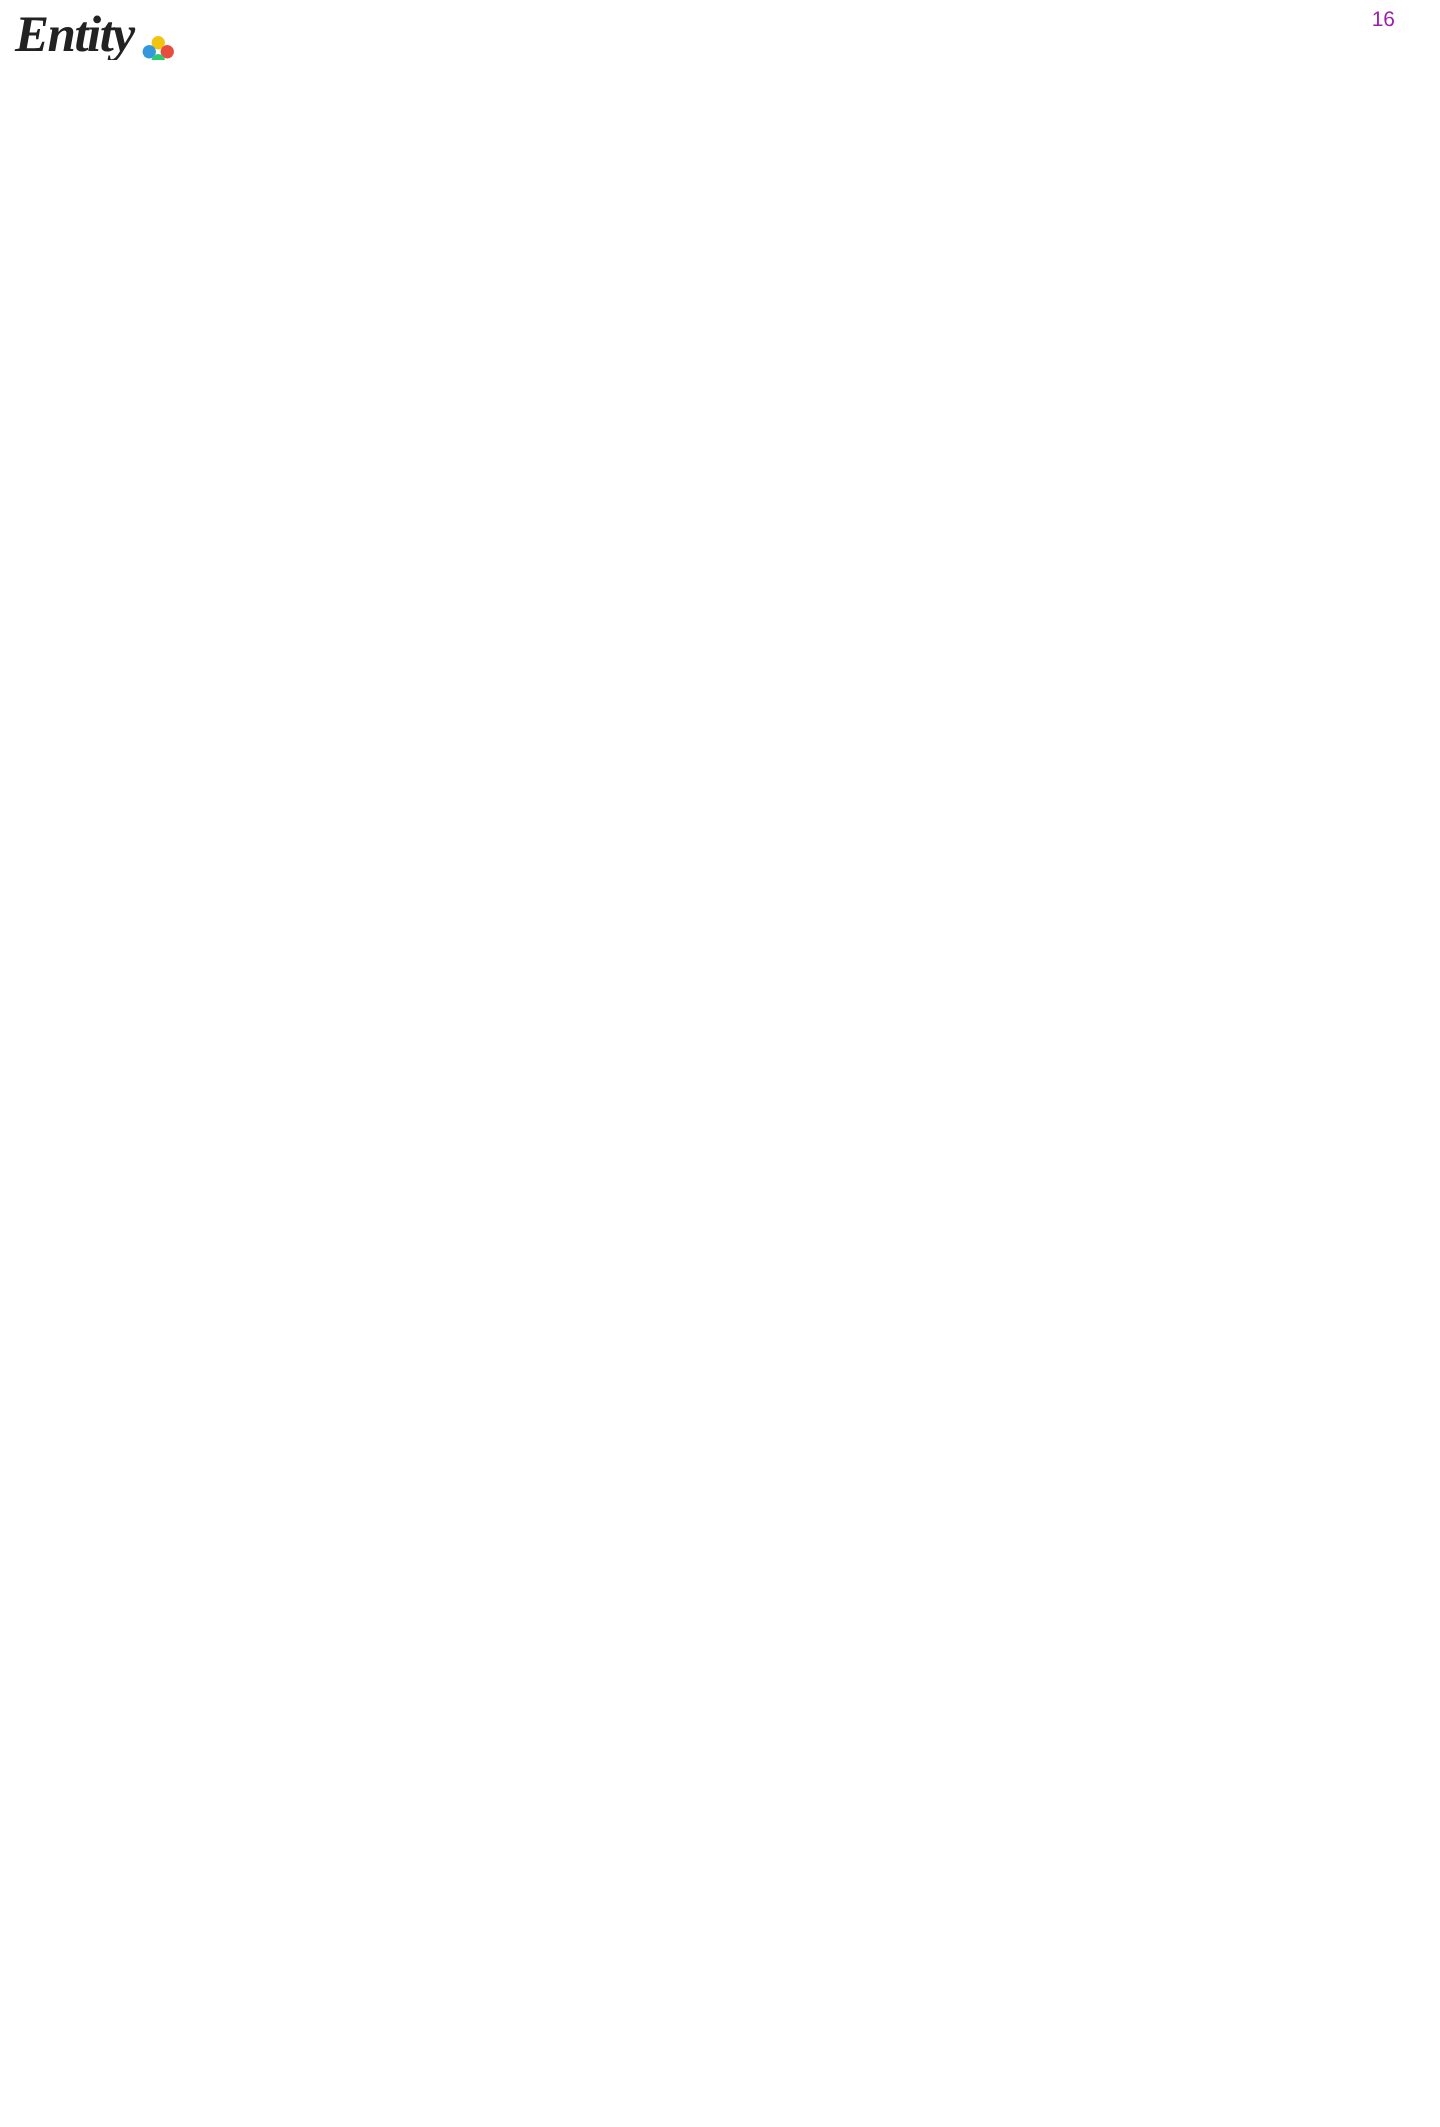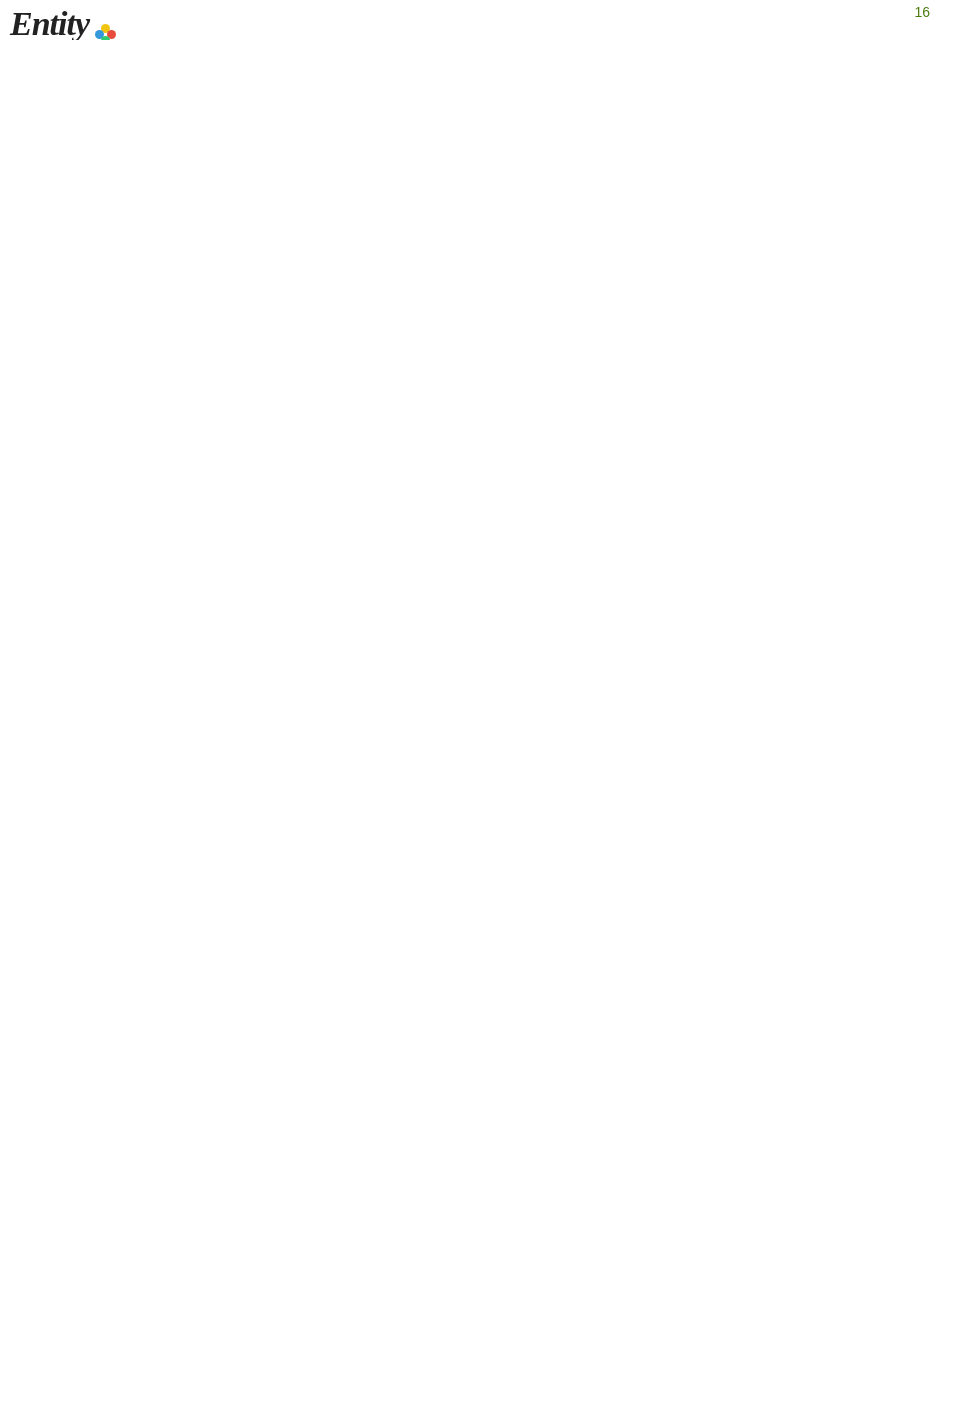--- a/index.html
+++ b/index.html
@@ -282,21 +282,21 @@
     font-family: Calibri, Arial, sans-serif;
     font-size:15px;
     line-height:1.45;
     text-align: justify;
   }
   .page-num {
     position:absolute;
     right: 30px;
     bottom: 20px;
     font-size:14px;
-    color:#4d7c0f;
+    color:#a21caf;
   }
   .plus-icon {
     position:relative; width:22px; height:22px;
   }
   .plus-dot { position:absolute; width:9px;height:9px;border-radius:50%; }
   .pd1{background:#f1c40f;left:6px;top:0;}
   .pd2{background:#3498db;left:0;top:6px;}
   .pd3{background:#e74c3c;left:12px;top:6px;}
   .pd4{background:#2ecc71;left:6px;top:12px;}
 </style>

